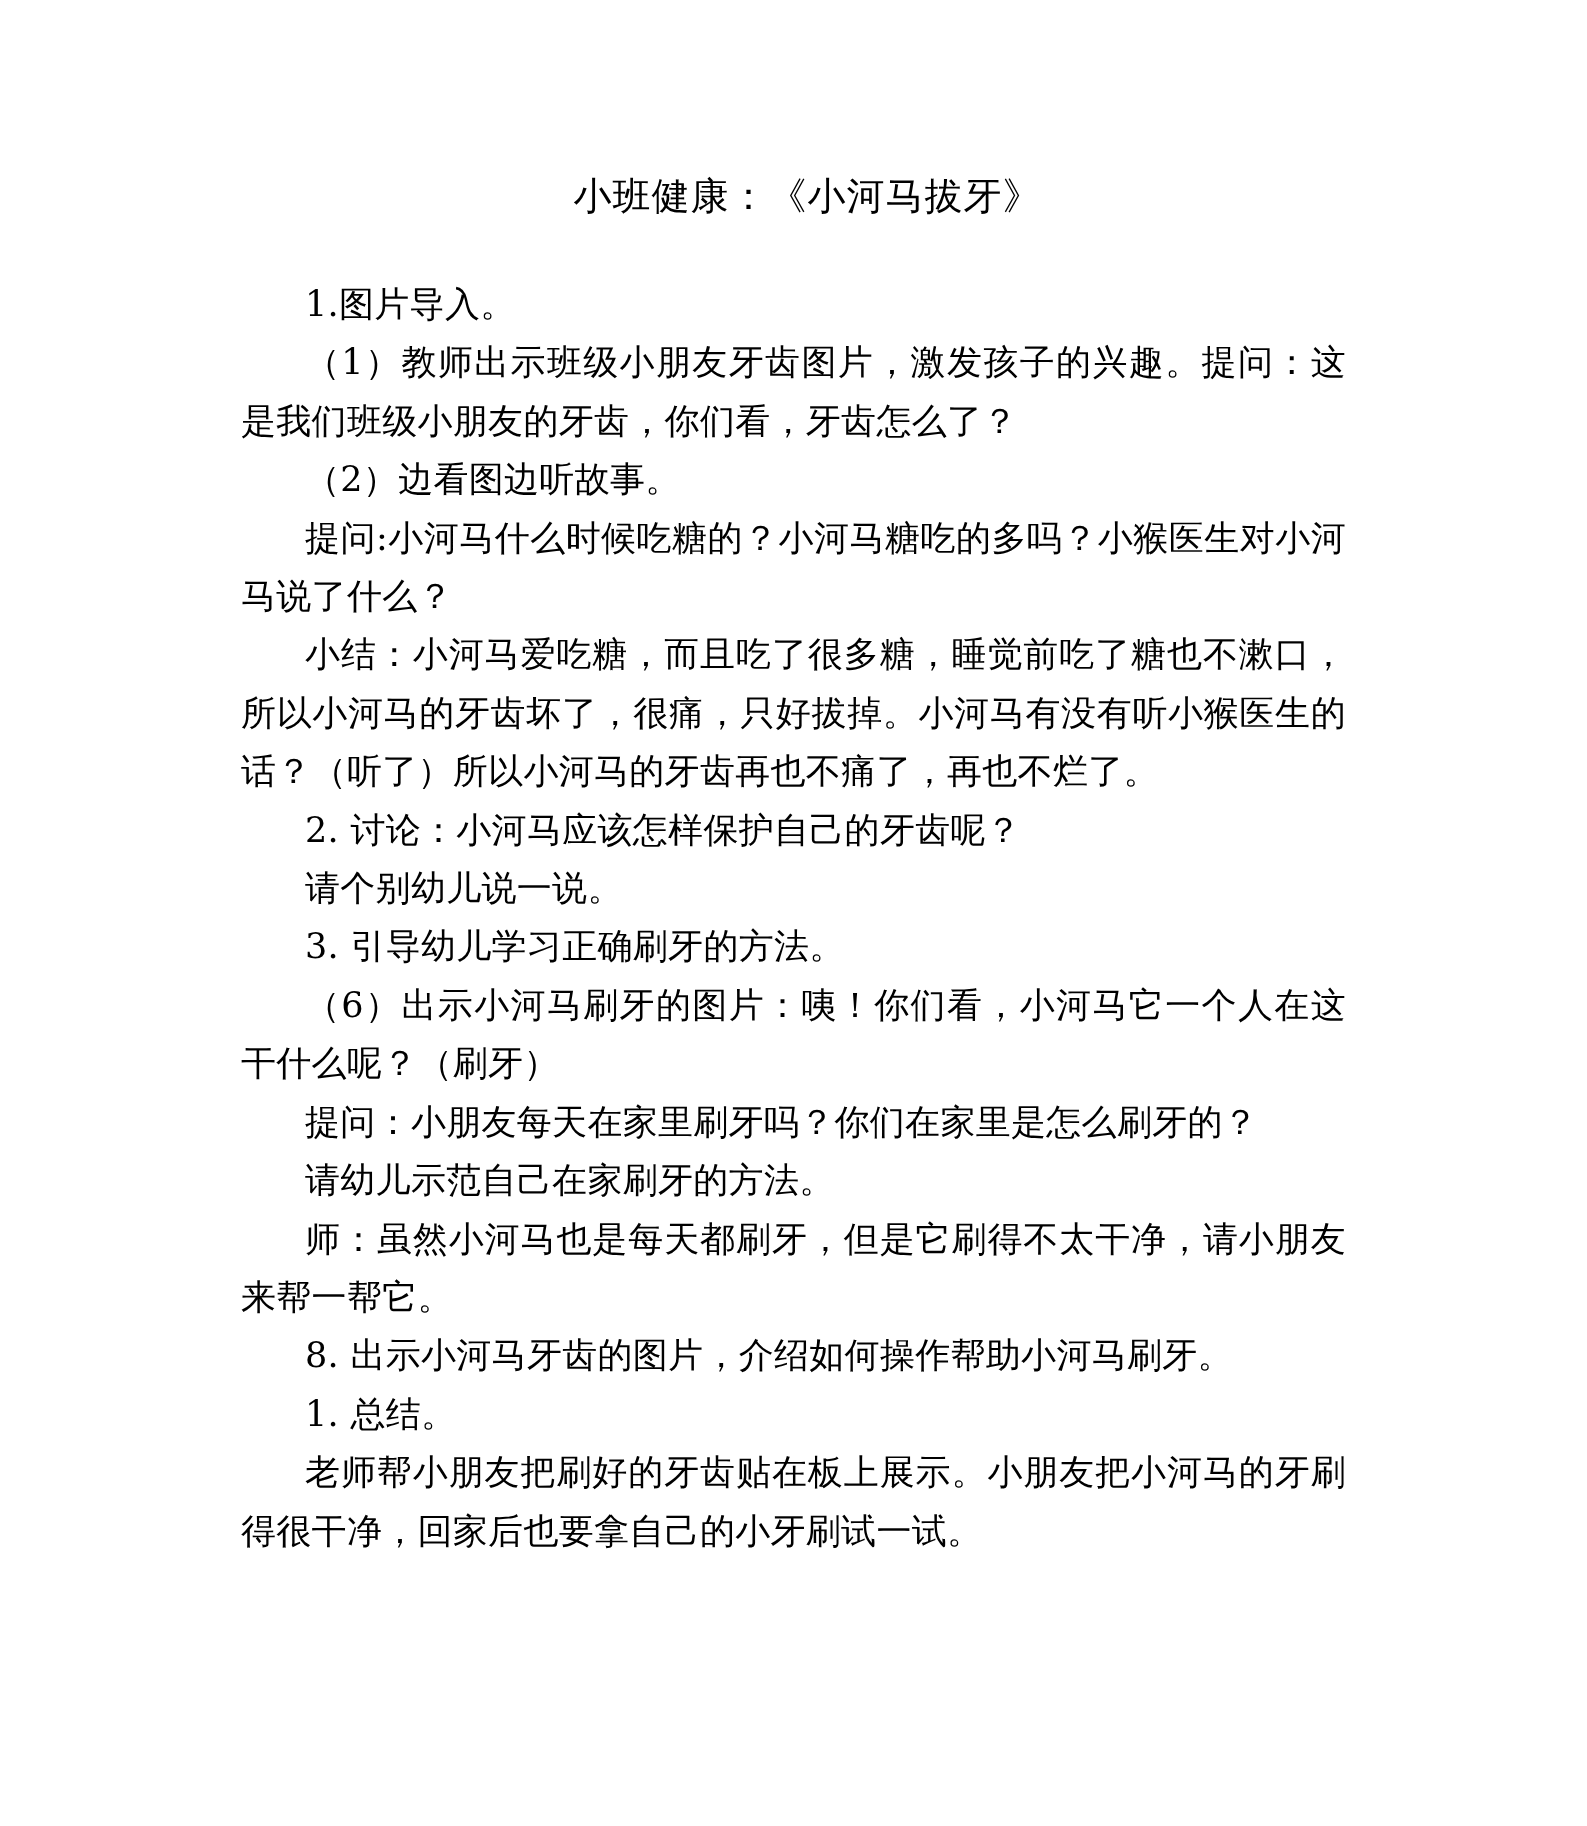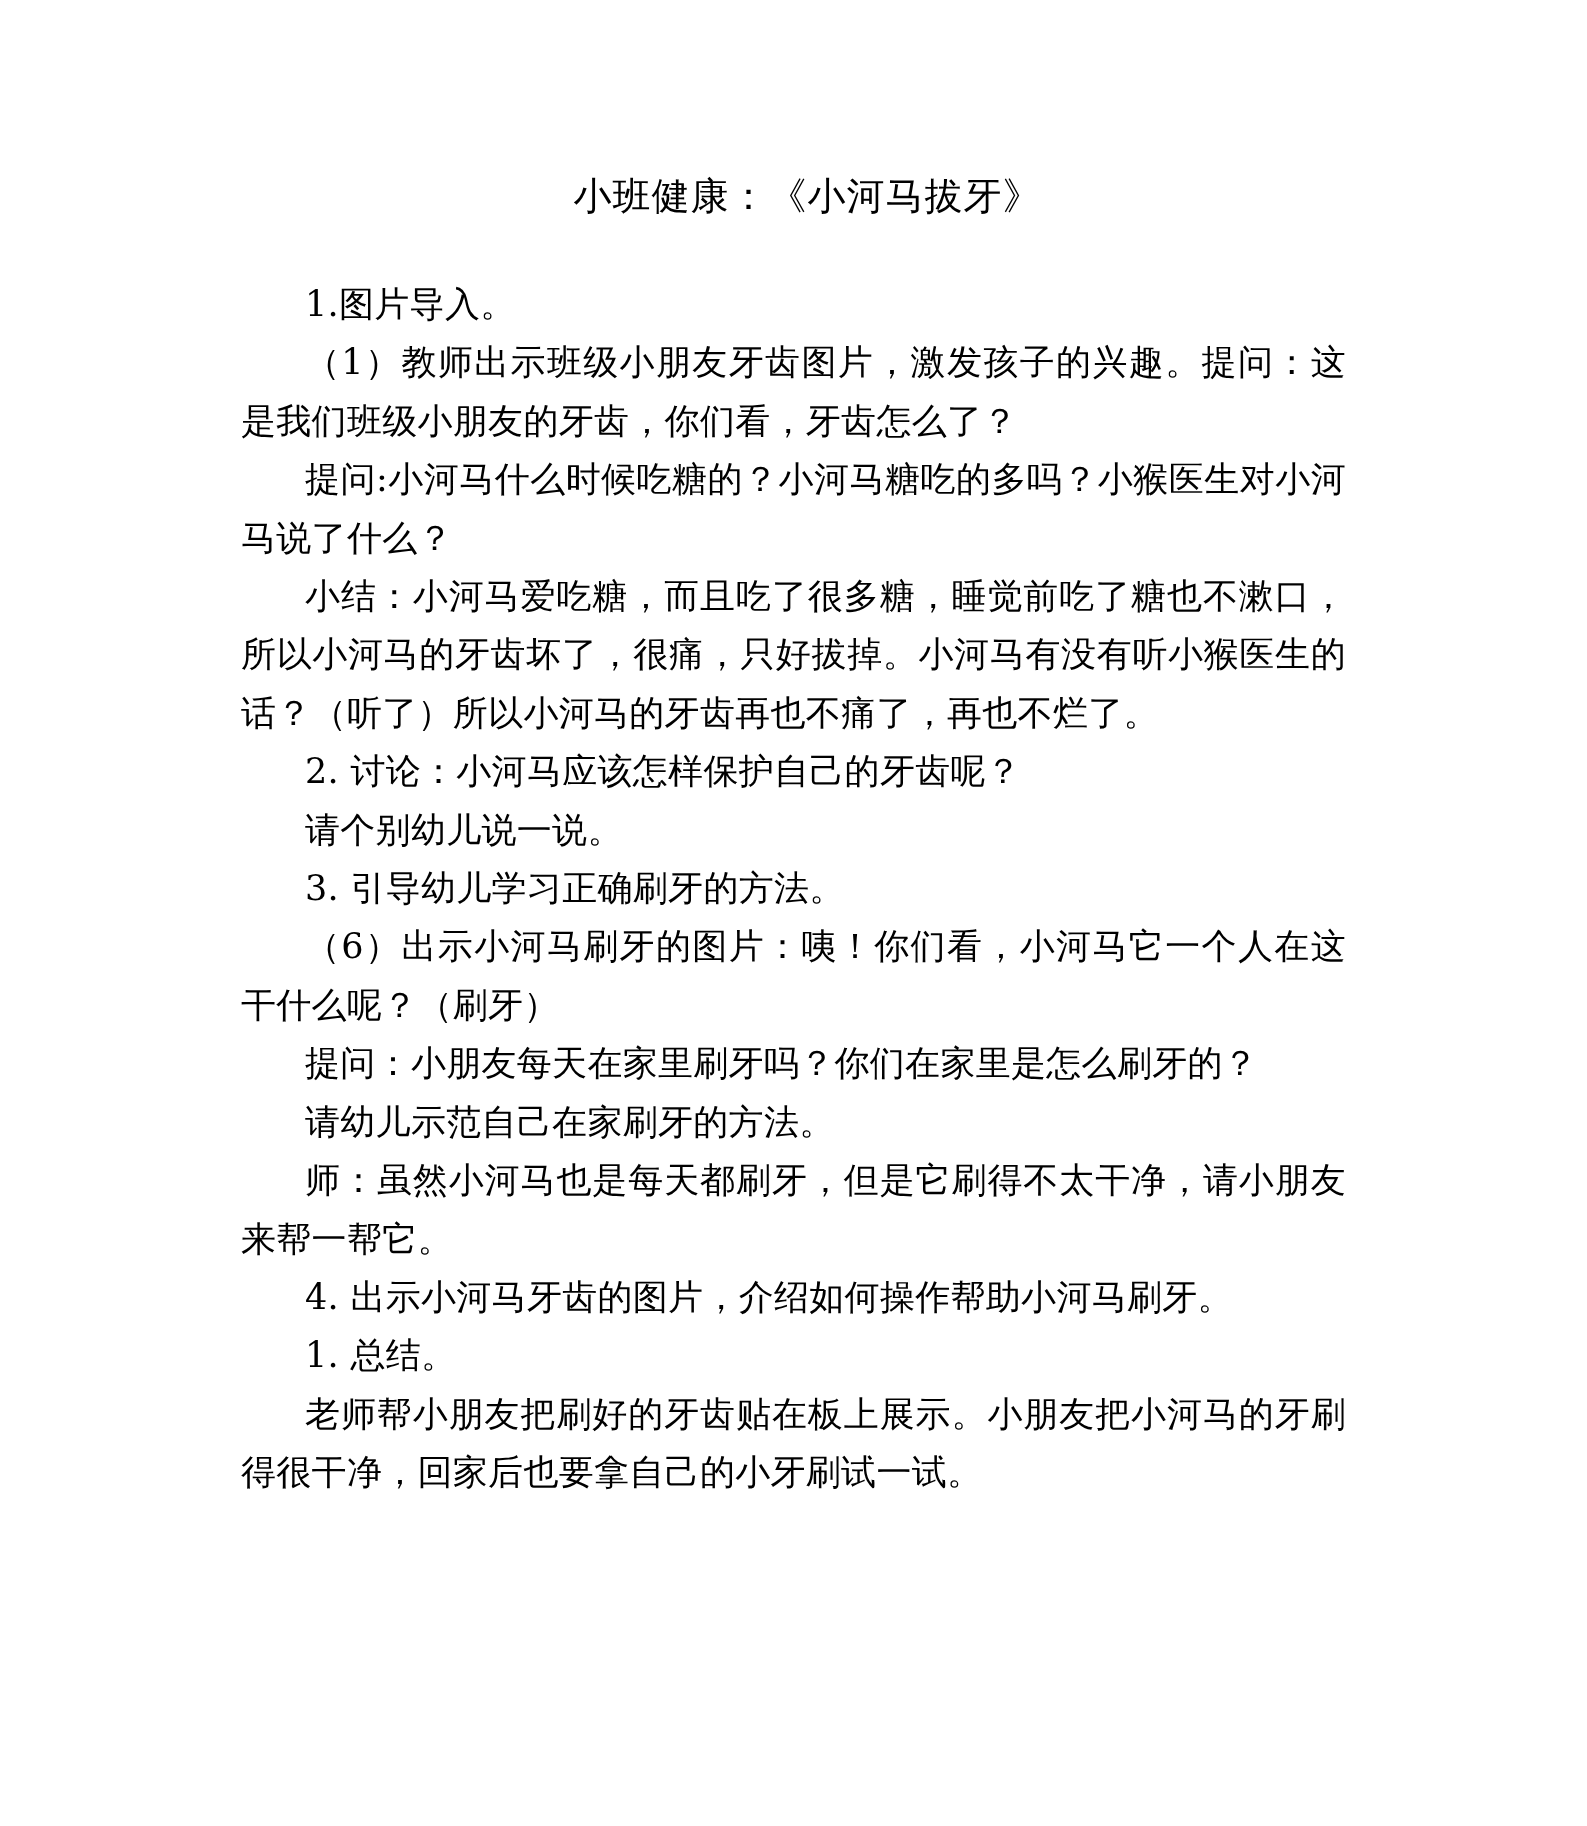--- a/index.html
+++ b/index.html
@@ -52,26 +52,27 @@
   </style>
 </head>
 <body>
 
 <div class="page">
   <h1 class="title">小班健康：《小河马拔牙》</h1>
 
   <div class="body-text">
     <p>1.图片导入。</p>
     <p>（1）教师出示班级小朋友牙齿图片，激发孩子的兴趣。提问：这是我们班级小朋友的牙齿，你们看，牙齿怎么了？</p>
+    <p>（2）边看图边听故事。</p>
     <p>提问:小河马什么时候吃糖的？小河马糖吃的多吗？小猴医生对小河马说了什么？</p>
     <p>小结：小河马爱吃糖，而且吃了很多糖，睡觉前吃了糖也不漱口，所以小河马的牙齿坏了，很痛，只好拔掉。小河马有没有听小猴医生的话？（听了）所以小河马的牙齿再也不痛了，再也不烂了。</p>
     <p>2. 讨论：小河马应该怎样保护自己的牙齿呢？</p>
     <p>请个别幼儿说一说。</p>
     <p>3. 引导幼儿学习正确刷牙的方法。</p>
     <p>（6）出示小河马刷牙的图片：咦！你们看，小河马它一个人在这干什么呢？（刷牙）</p>
     <p>提问：小朋友每天在家里刷牙吗？你们在家里是怎么刷牙的？</p>
     <p>请幼儿示范自己在家刷牙的方法。</p>
     <p>师：虽然小河马也是每天都刷牙，但是它刷得不太干净，请小朋友来帮一帮它。</p>
-    <p>4. 出示小河马牙齿的图片，介绍如何操作帮助小河马刷牙。</p>
+    <p>8. 出示小河马牙齿的图片，介绍如何操作帮助小河马刷牙。</p>
     <p>1. 总结。</p>
     <p>老师帮小朋友把刷好的牙齿贴在板上展示。小朋友把小河马的牙刷得很干净，回家后也要拿自己的小牙刷试一试。</p>
   </div>
 </div>
 
 </body></html>

